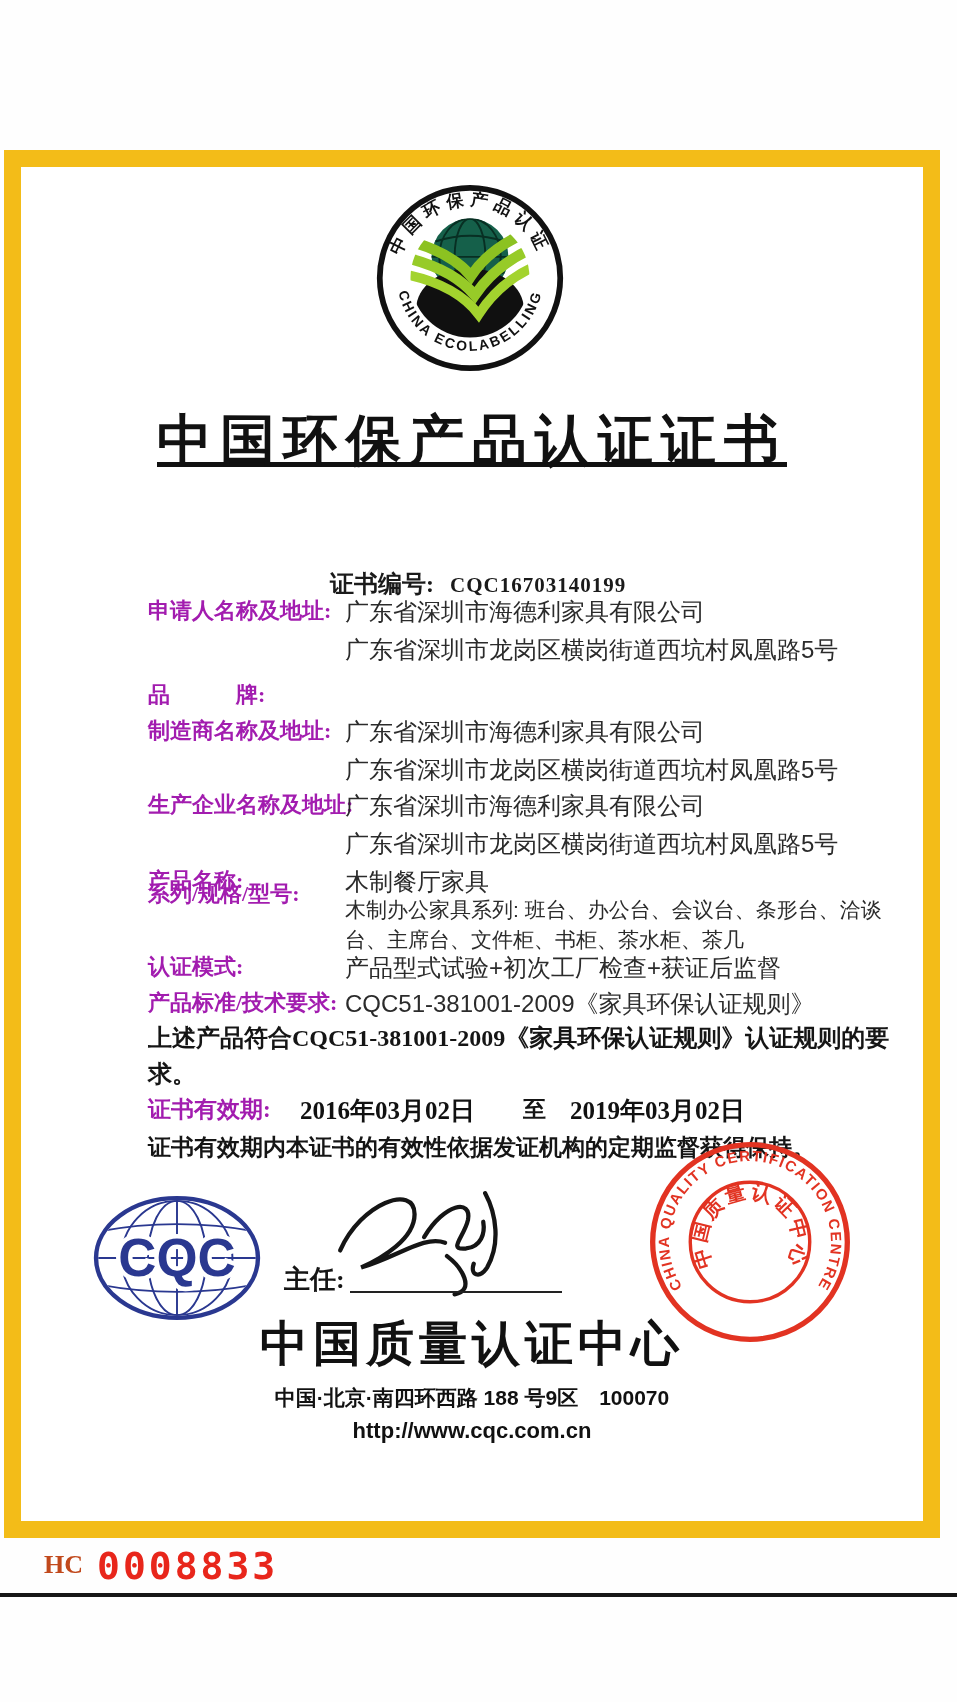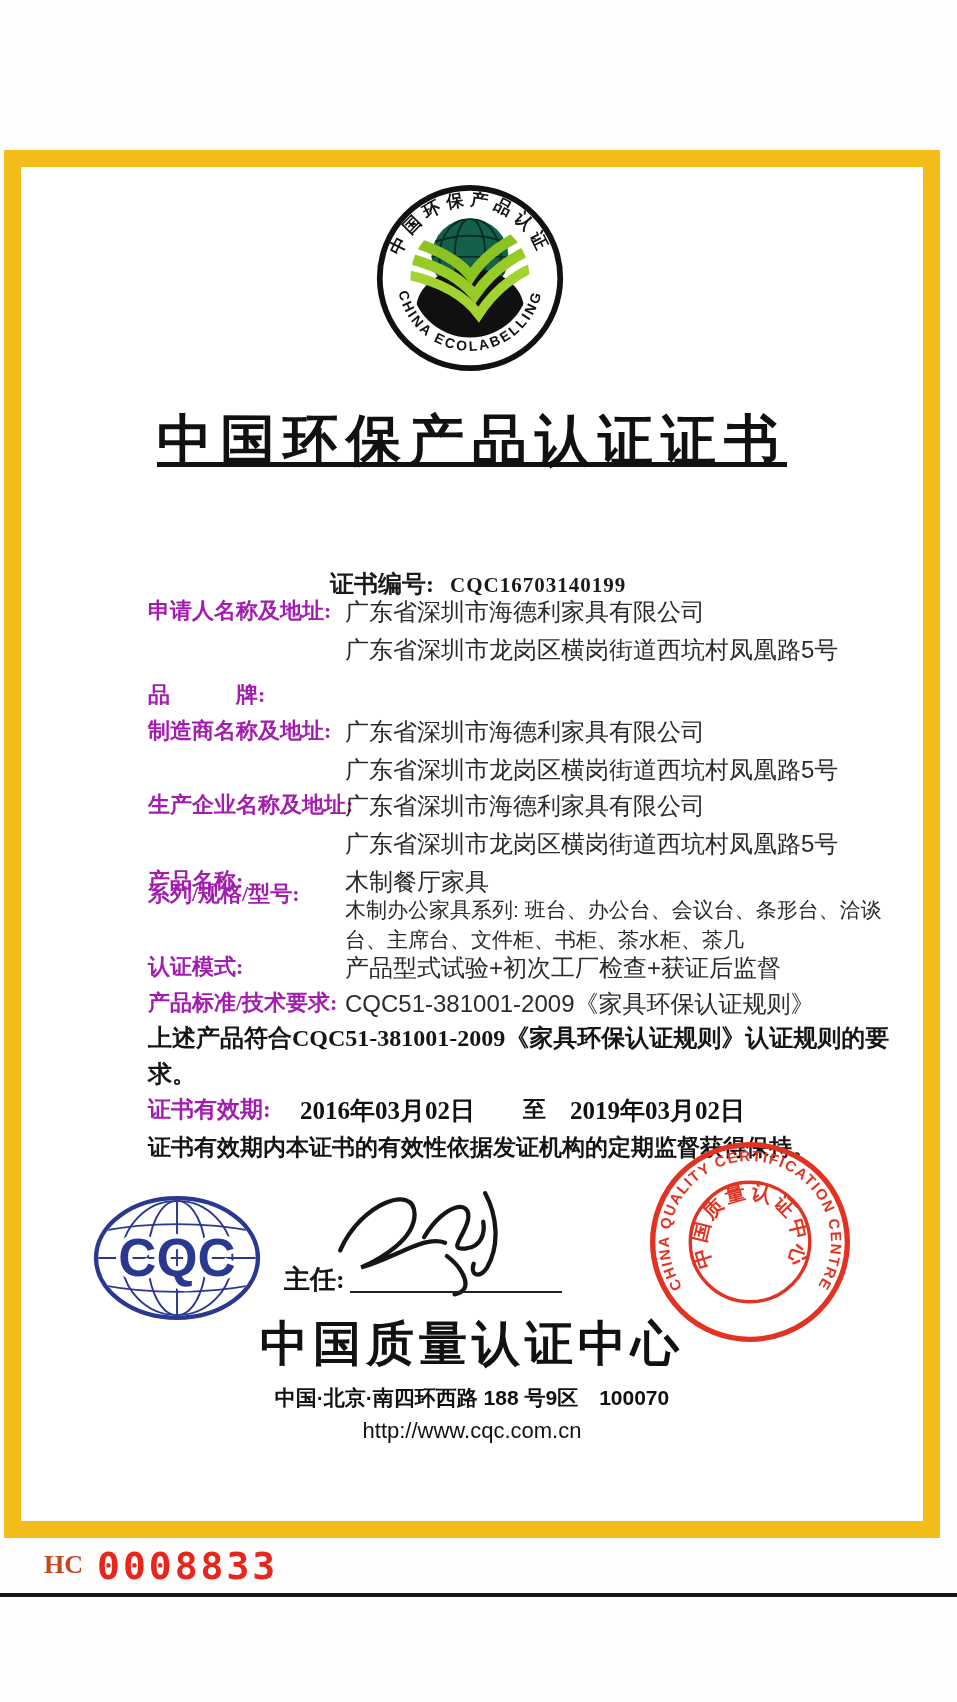--- a/index.html
+++ b/index.html
@@ -17,21 +17,21 @@
   .certno .val{font-family:"Liberation Serif",serif;font-size:21px;font-weight:600;letter-spacing:1px;margin-left:16px;}
   .flabel{left:148px;font-family:"Liberation Serif",serif;font-size:22px;font-weight:700;white-space:nowrap;color:#a21caf;}
   .fvalue{left:345px;font-size:24px;color:#2b2b2b;white-space:nowrap;}
   .fvalue.small{font-size:21px;}
   .stmt{left:148px;font-family:"Liberation Serif",serif;font-size:24px;font-weight:700;white-space:nowrap;color:#151515;}
   .kai{font-family:"Liberation Serif",serif;font-weight:700;color:#151515;}
   .dateval{font-family:"Liberation Serif",serif;font-size:25px;font-weight:600;color:#111;white-space:nowrap;}
   .sigline{left:350px;top:1291px;width:212px;height:0;border-top:2px solid #222;}
   .orgname{left:0;top:1312px;width:944px;text-align:center;font-size:48px;font-weight:700;letter-spacing:5px;color:#111;}
   .orgaddr{left:0;top:1384px;width:944px;text-align:center;font-size:21px;font-weight:700;color:#111;}
-  .orgurl{left:0;top:1418px;width:944px;text-align:center;font-size:22px;color:#111;}
+  .orgurl{left:0;top:1418px;width:944px;text-align:center;font-size:22px;color:#111;font-weight:bold;}
   .serial{left:44px;top:1544px;white-space:nowrap;}
   .serial .pfx{font-family:"Liberation Serif",serif;font-size:26px;font-weight:600;color:#C1491C;vertical-align:6px;}
   .serial .num{font-family:"DejaVu Sans Mono",monospace;font-size:38px;font-weight:700;letter-spacing:3px;color:#E8261B;margin-left:14px;}
   .botline{left:0;top:1593px;width:957px;height:4px;background:#161616;}
   svg text{font-family:"Liberation Sans",sans-serif;}
 </style>
 </head>
 <body>
 
 <div class="page">

